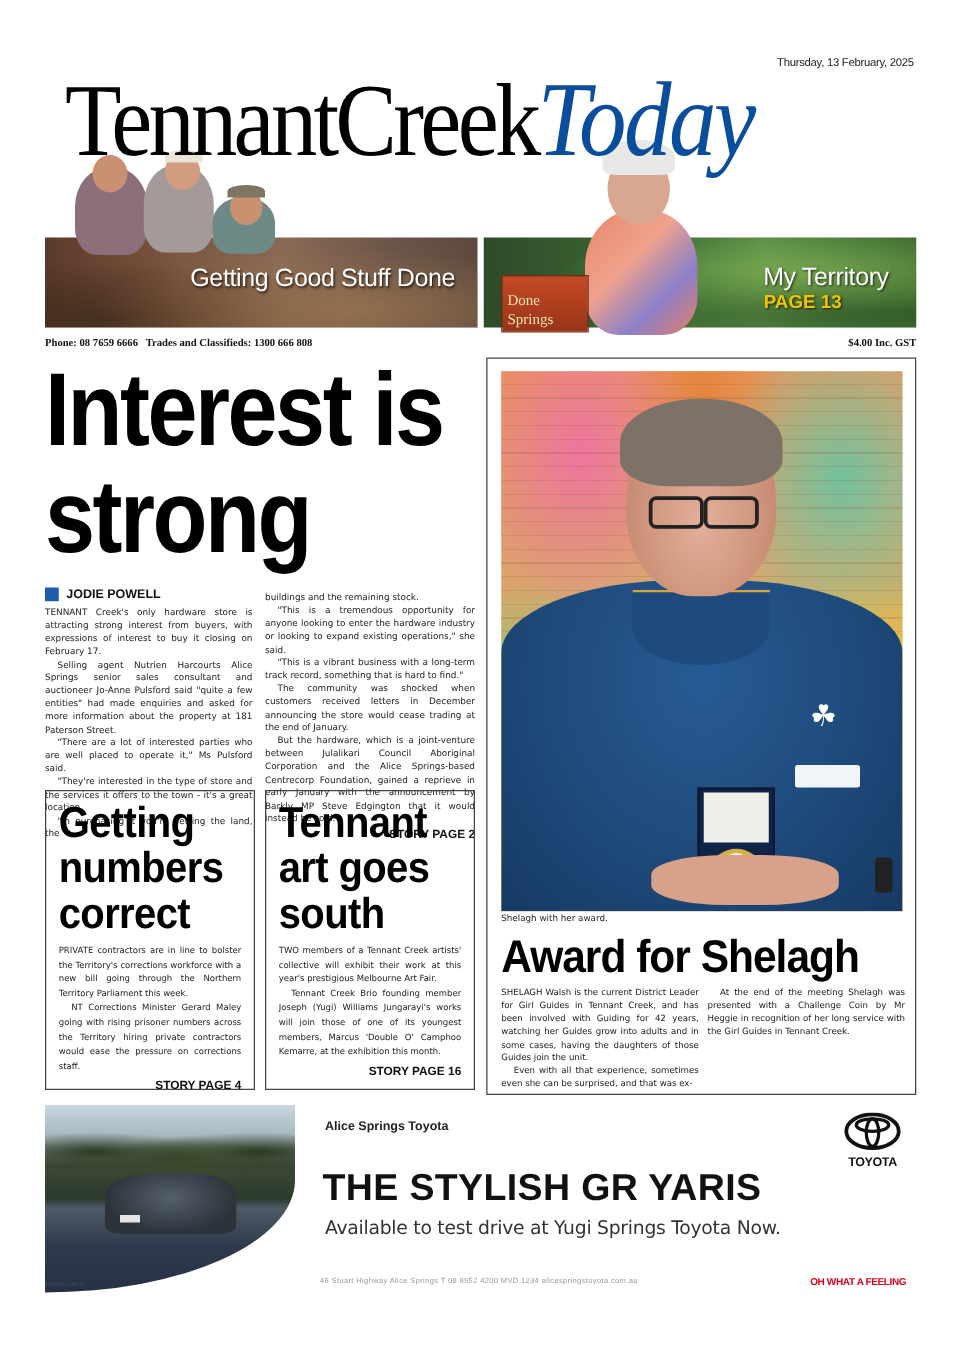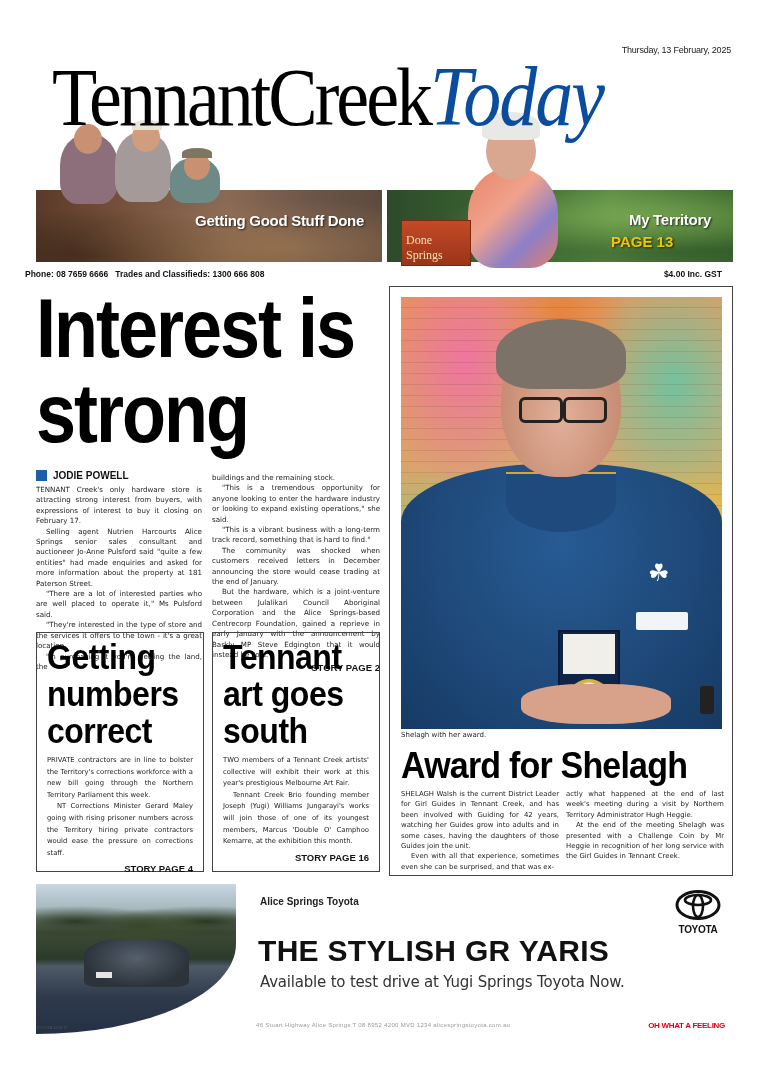--- a/index.html
+++ b/index.html
@@ -11,35 +11,35 @@
   .masthead { position: absolute; top: 58px; left: 52px; width: 670px; height: 90px; white-space: nowrap; z-index: 3; }
   .masthead .mh-black { font-family: "Liberation Serif", serif; font-size: 74px; color: #000; letter-spacing: -3px; transform: scaleY(1.12); display: inline-block; transform-origin: bottom; }
   .masthead .mh-blue { font-family: "Liberation Serif", serif; font-style: italic; font-size: 76px; color: #0a4d9c; letter-spacing: -2px; display: inline-block; transform: scaleY(1.12); transform-origin: bottom; }
 
   
   .teaser { position: absolute; top: 190px; height: 72px; overflow: hidden; }
   .teaser-left { left: 36px; width: 346px; background: linear-gradient(90deg, #5a3a28 0%, #7b5640 30%, #8a6a55 55%, #6b5548 80%, #5d4a3e 100%); }
   .teaser-left::before { content: ""; position: absolute; inset: 0; background: radial-gradient(ellipse at 70% 80%, rgba(160,120,80,0.7), transparent 60%), radial-gradient(ellipse at 15% 90%, rgba(60,40,25,0.8), transparent 50%); }
   .teaser-right { left: 387px; width: 346px; background: linear-gradient(90deg, #2e4a2a 0%, #3b6b32 40%, #5c8c45 65%, #3d6a30 100%); }
   .teaser-right::before { content: ""; position: absolute; inset: 0; background: radial-gradient(ellipse at 75% 40%, rgba(140,190,90,0.6), transparent 55%), radial-gradient(ellipse at 90% 80%, rgba(50,90,40,0.8), transparent 50%); }
-  .teaser-title { position: absolute; color: #fff; font-weight: bold; font-size: 15px; text-shadow: 1px 1px 2px rgba(0,0,0,0.7); letter-spacing: -0.3px; font-family: "Liberation Sans Narrow", "Liberation Sans", sans-serif; }
+  .teaser-title { position: absolute; color: #fff; font-weight: normal; font-size: 20px; text-shadow: 1px 1px 2px rgba(0,0,0,0.7); letter-spacing: -0.3px; font-family: "Liberation Sans Narrow", "Liberation Sans", sans-serif; }
   .teaser-page { position: absolute; color: #f5c400; font-weight: bold; font-size: 15px; text-shadow: 1px 1px 2px rgba(0,0,0,0.7); }
   .teaser-left .teaser-title { right: 18px; top: 22px; }
   .teaser-left .teaser-page { left: 192px; top: 43px; margin-top: 28px; }
   .teaser-right .teaser-title { right: 22px; top: 21px; }
   .teaser-right .teaser-page { left: 224px; top: 43px; }
 
   
   .cutout { position: absolute; z-index: 2; }
   .person { position: absolute; border-radius: 45% 45% 30% 30%; }
   .face { position: absolute; border-radius: 50%; background: #c99072; }
   .book { position: absolute; left: 401px; top: 220px; width: 70px; height: 46px; background: linear-gradient(180deg, #c44a25, #9a3418); border: 1px solid #7a2a12; z-index: 3; }
   .book span { position: absolute; top: 12px; left: 4px; font-family: "Liberation Serif", serif; color: #f3e2b0; font-size: 12px; }
 
-  .infobar { position: absolute; top: 269px; left: 25px; width: 697px; font-size: 8.5px; font-weight: bold; color: #111; display: flex; justify-content: space-between; font-family: Liberation Sans, sans-serif; }
+  .infobar { position: absolute; top: 269px; left: 36px; width: 697px; font-size: 8.5px; font-weight: bold; color: #111; display: flex; justify-content: space-between; font-family: Liberation Serif, serif; }
 
   
   .headline { position: absolute; top: 286px; left: 36px; width: 345px; font-family: "Liberation Sans", sans-serif; font-weight: bold; font-size: 72px; line-height: 74px; letter-spacing: -2px; color: #000; transform: scaleY(1.15); transform-origin: top left; }
 
   .byline { position: absolute; top: 470px; left: 36px; display: flex; align-items: flex-end; gap: 6px; font-weight: bold; font-size: 10px; color: #111; }
   .byline .sq { width: 11px; height: 11px; background: #1c5fa8; }
 
   .body-col { position: absolute; font-family: "DejaVu Sans", sans-serif; font-size: 7.1px; line-height: 10.4px; color: #222; text-align: justify; }
   .body-col p { margin: 0; }
   .body-col p.indent { text-indent: 10px; }
@@ -208,21 +208,20 @@
     <div class="hands"></div>
     <div class="watch"></div>
   </div>
   <div class="caption">Shelagh with her award.</div>
   <div class="feature-head">Award for Shelagh</div>
   <div class="body-col fcol fcol1">
     <p>SHELAGH Walsh is the current District Leader for Girl Guides in Tennant Creek, and has been involved with Guiding for 42 years, watching her Guides grow into adults and in some cases, having the daughters of those Guides join the unit.</p>
     <p class="indent">Even with all that experience, sometimes even she can be surprised, and that was ex-</p>
   </div>
   <div class="body-col fcol fcol2">
-    <p>actly what happened at the end of last week's meeting during a visit by Northern Territory Administrator Hugh Heggie.</p>
     <p class="indent">At the end of the meeting Shelagh was presented with a Challenge Coin by Mr Heggie in recognition of her long service with the Girl Guides in Tennant Creek.</p>
   </div>
 </div>
 
 <div class="ad">
   <div class="ad-photo">
     <div class="trees"></div>
     <div class="car"></div>
     <div class="plate"></div>
     <div class="line"></div>

